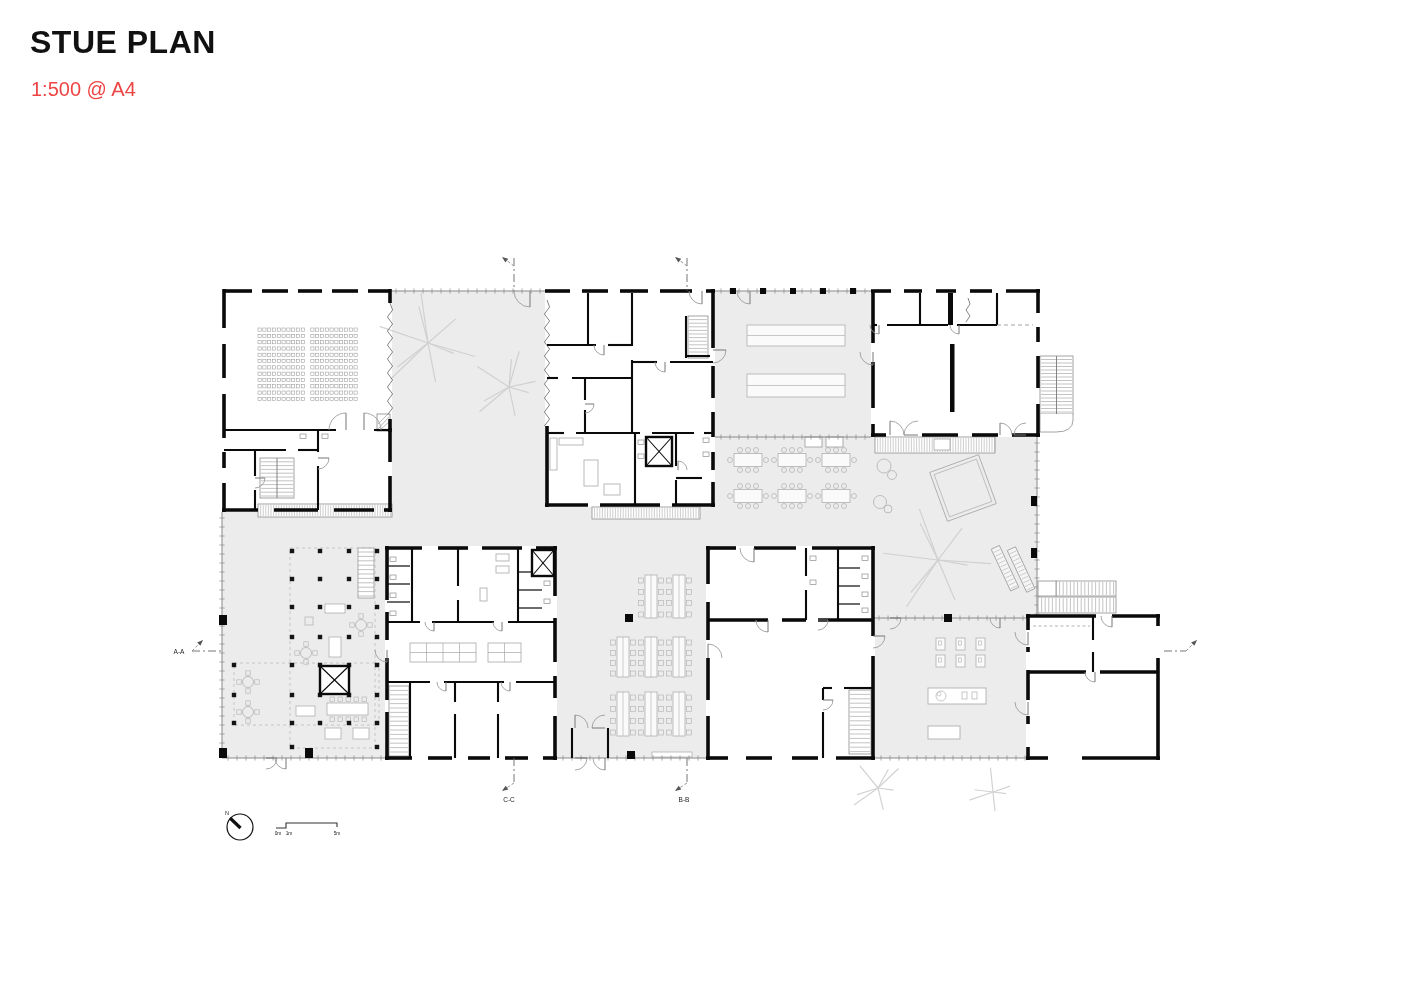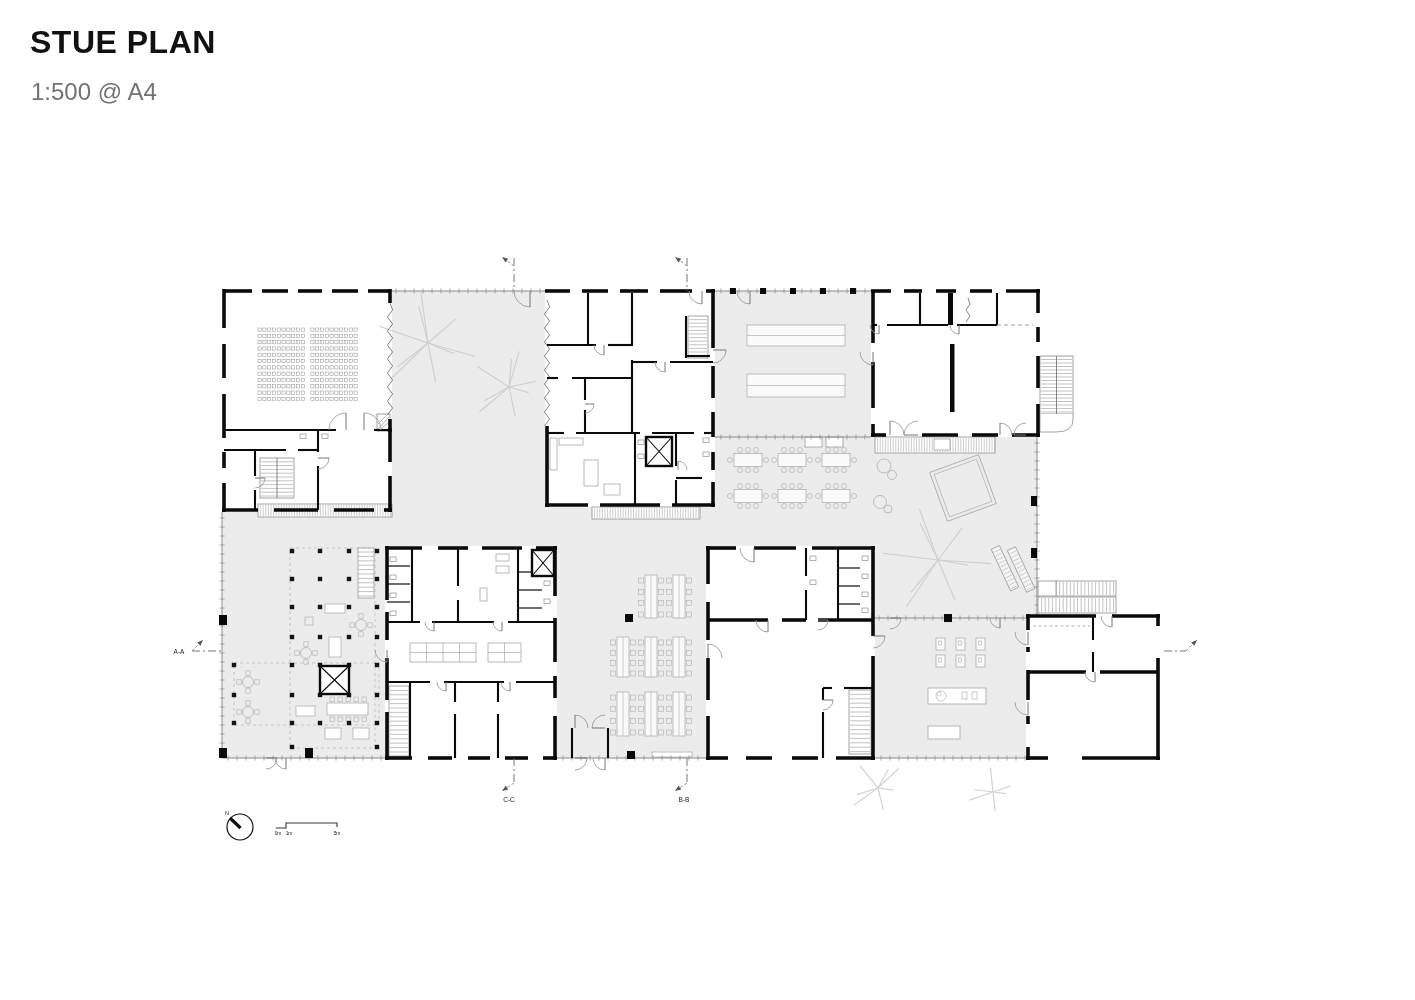--- a/index.html
+++ b/index.html
@@ -1,20 +1,20 @@
 <!DOCTYPE html>
 <html><head>
 <meta charset="utf-8">
 <style>
   html,body{margin:0;padding:0;background:#fff;}
   .sheet{position:relative;width:1415px;height:952px;background:#fff;overflow:hidden;
          font-family:"Liberation Sans","DejaVu Sans",sans-serif;}
   .title{position:absolute;left:30px;top:24px;font-size:32px;font-weight:600;
          letter-spacing:.5px;color:#111;}
-  .subtitle{position:absolute;left:31px;top:78px;font-size:24px;font-weight:400;color:#737373;}
+  .subtitle{position:absolute;left:31px;top:78px;font-size:20px;font-weight:400;color:#ef4444;}
   svg{position:absolute;left:0;top:0;}
   svg text{font-family:"Liberation Sans","DejaVu Sans",sans-serif;fill:#222;}
 </style>
 </head>
 <body>
 
 <div class="sheet">
   <div class="title">STUE PLAN</div>
   <div class="subtitle">1:500 @ A4</div>
 

